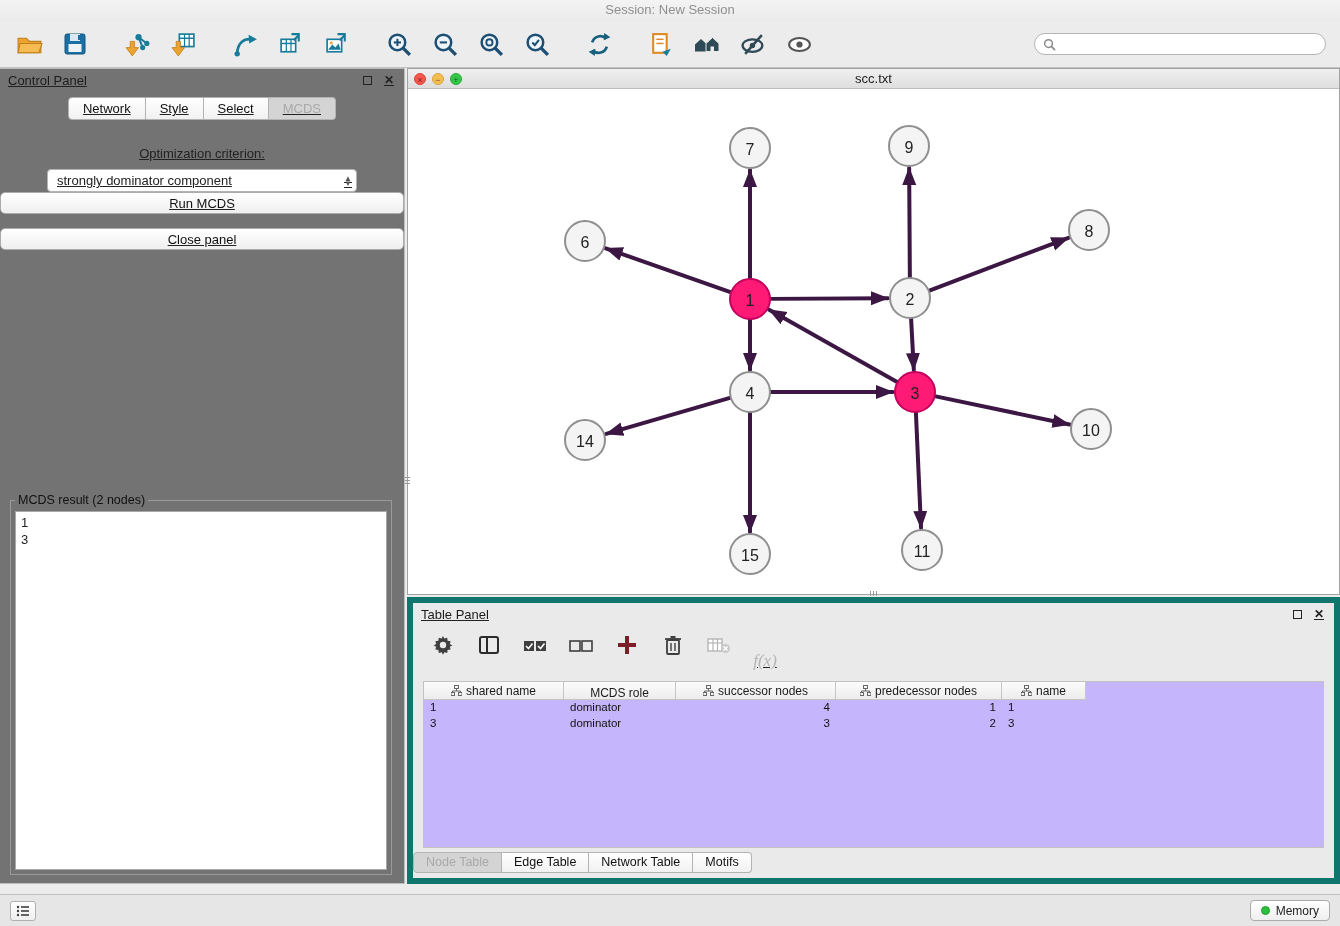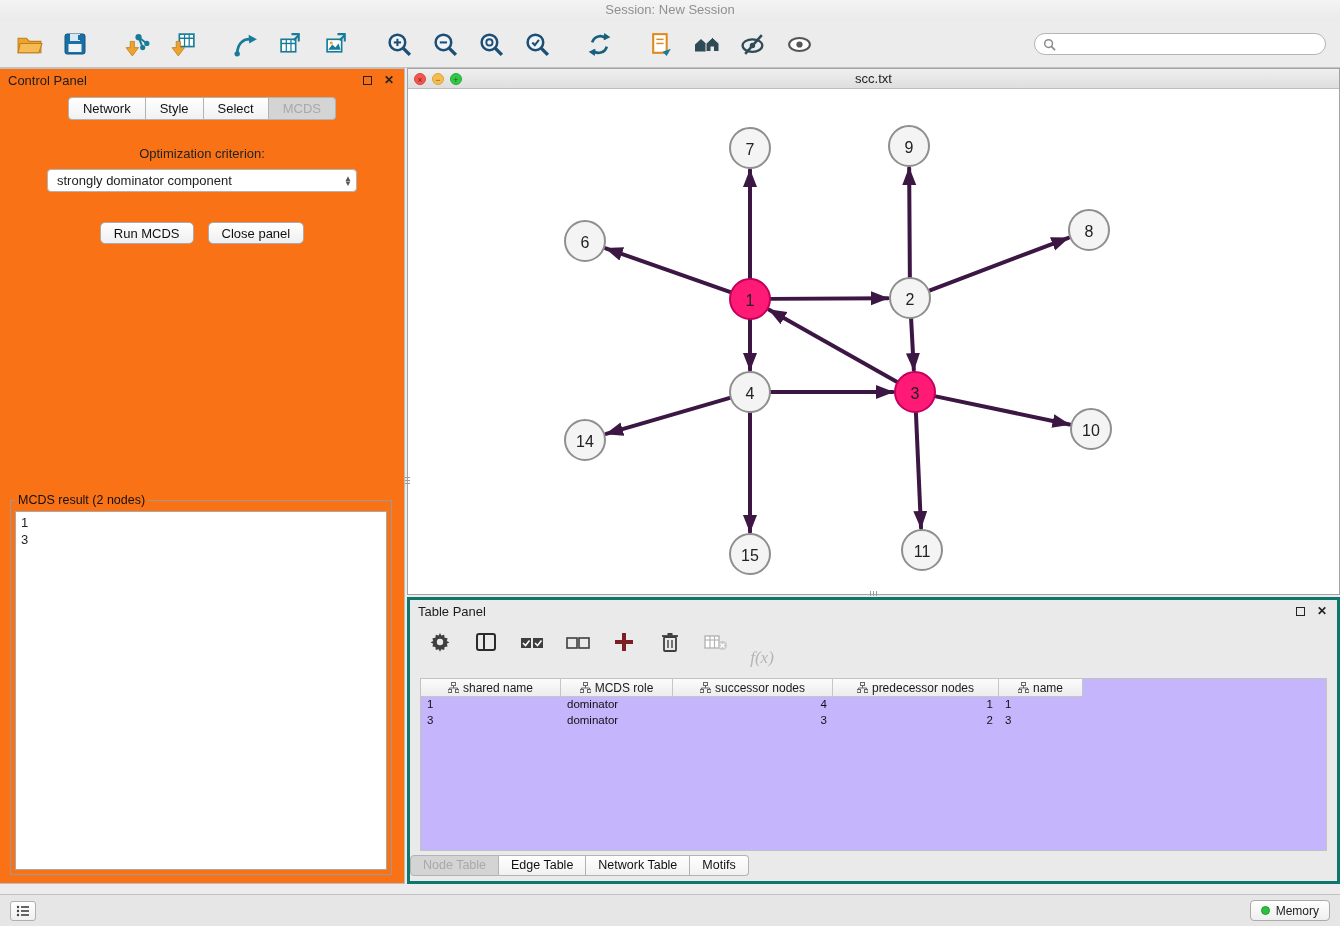--- a/index.html
+++ b/index.html
@@ -25,21 +25,21 @@
   .tb-btn svg { display:block; }
   .searchbox {
     margin-left:auto; width:292px; height:22px; background:#fff;
     border:1px solid #b5b5b5; border-radius:12px;
     display:flex; align-items:center; padding:0 8px; gap:6px;
   }
   .searchbox input { border:none; outline:none; flex:1; font-size:12px; background:transparent; }
   
   .control-panel {
     position:absolute; top:68px; left:0; width:405px; bottom:42px;
-    background:#f97316; border:1px solid #bdbdbd; border-left:none;
+    background:#737373; border:1px solid #bdbdbd; border-left:none;text-decoration:underline;
   }
   .panel-header {
     height:22px; display:flex; align-items:center; padding:0 8px; font-size:13px; color:#1c1c1c;
   }
   .panel-header .spacer { flex:1; }
   .win-icon { width:14px; height:14px; display:flex; align-items:center; justify-content:center;
     color:#222; font-size:12px; font-weight:bold; margin-left:8px; cursor:pointer; }
   .float-square { width:9px; height:9px; border:1.5px solid #222; display:inline-block; }
   .cp-tabs { display:flex; justify-content:center; margin-top:6px; }
   .seg-tab {
@@ -49,21 +49,21 @@
   .seg-tab:first-child { border-left:1px solid #b3b3b3; border-radius:4px 0 0 4px; }
   .seg-tab:last-child { border-radius:0 4px 4px 0; }
   .seg-tab.active { background:#d4d4d4; color:#a9a9a9; }
   .opt-label { text-align:center; font-size:13px; margin-top:26px; }
   .dropdown {
     margin:8px auto 0; width:310px; height:23px; background:#fff; border:1px solid #b3b3b3;
     border-radius:4px; display:flex; align-items:center; padding:0 4px 0 9px; font-size:13px; cursor:pointer;
   }
   .dropdown .dd-text { flex:1; }
   .dd-stepper { display:flex; flex-direction:column; align-items:center; line-height:5px; color:#555; font-size:8px; }
-  .cp-buttons { display:flex; justify-content:center; gap:14px; margin-top:30px; }
+  .cp-buttons { display:flex; justify-content:center; gap:14px; margin-top:0;flex-direction:column; }
   .mac-btn {
     height:22px; padding:0 13px; font-size:13px; color:#111;
     background:linear-gradient(#ffffff,#efefef); border:1px solid #ababab; border-radius:5px; cursor:pointer;
     font-family:"Liberation Sans", sans-serif;
   }
   .result-box {
     position:absolute; left:10px; right:12px; top:424px; bottom:8px;
     border:1px solid #9a9a9a; margin:0; padding:4px;
   }
   .result-box legend { font-size:12.5px; padding:0 3px; color:#111; }
@@ -88,21 +88,21 @@
   .net-title { position:absolute; left:0; right:0; text-align:center; font-size:13px; color:#1c1c1c; }
   .net-canvas { position:absolute; top:21px; left:0; right:0; bottom:0; background:#fff; }
   .net-canvas svg { display:block; }
   .grip-v { position:absolute; left:-3px; top:398px; width:5px; height:26px; display:flex; flex-direction:column; justify-content:center; gap:2px; cursor:col-resize; }
   .grip-v i { height:1px; background:#9a9a9a; display:block; }
   .grip-h { position:absolute; bottom:-2px; left:452px; width:26px; height:5px; display:flex; justify-content:center; gap:2px; cursor:row-resize; }
   .grip-h i { width:1px; background:#9a9a9a; display:block; }
   
   .table-panel {
     position:absolute; left:407px; top:597px; right:0; bottom:42px;
-    background:#eaeaea; border:3px solid #0f766e;
+    background:#eaeaea; border:6px solid #0f766e;text-decoration:underline;
   }
   .tp-toolbar { display:flex; align-items:center; gap:22px; padding:8px 0 8px 18px; }
   .tp-btn { width:24px; height:24px; display:flex; align-items:center; justify-content:center; cursor:pointer; }
   .fx-label { font-family:"Liberation Serif", serif; font-style:italic; font-size:17px; color:#b5b5b5; cursor:default;margin-top:32px; }
   .table-area {
     position:absolute; left:10px; right:10px; top:78px; bottom:30px;
     background:#c4b5fd; border:1px solid #c2c2c2; overflow:hidden;
   }
   .thead { display:flex; height:18px; }
   .th {
@@ -480,21 +480,21 @@
             <rect x="3.5" y="0.5" width="4" height="3" fill="none" stroke="#666"></rect>
             <line x1="5.5" y1="3.5" x2="5.5" y2="6" stroke="#666"></line>
             <line x1="1.5" y1="6" x2="9.5" y2="6" stroke="#666"></line>
             <line x1="1.5" y1="6" x2="1.5" y2="7.5" stroke="#666"></line>
             <line x1="9.5" y1="6" x2="9.5" y2="7.5" stroke="#666"></line>
             <rect x="0" y="7.5" width="3.5" height="3" fill="none" stroke="#666"></rect>
             <rect x="7.5" y="7.5" width="3.5" height="3" fill="none" stroke="#666"></rect>
           </svg>
           <span>shared name</span>
         </div>
-        <div class="th" style="width: 112px;">
+        <div class="th" style="width: 112px; flex-direction: column;">
           <svg width="11" height="11" viewBox="0 0 11 11">
             <rect x="3.5" y="0.5" width="4" height="3" fill="none" stroke="#666"></rect>
             <line x1="5.5" y1="3.5" x2="5.5" y2="6" stroke="#666"></line>
             <line x1="1.5" y1="6" x2="9.5" y2="6" stroke="#666"></line>
             <line x1="1.5" y1="6" x2="1.5" y2="7.5" stroke="#666"></line>
             <line x1="9.5" y1="6" x2="9.5" y2="7.5" stroke="#666"></line>
             <rect x="0" y="7.5" width="3.5" height="3" fill="none" stroke="#666"></rect>
             <rect x="7.5" y="7.5" width="3.5" height="3" fill="none" stroke="#666"></rect>
           </svg>
           <span>MCDS role</span>

